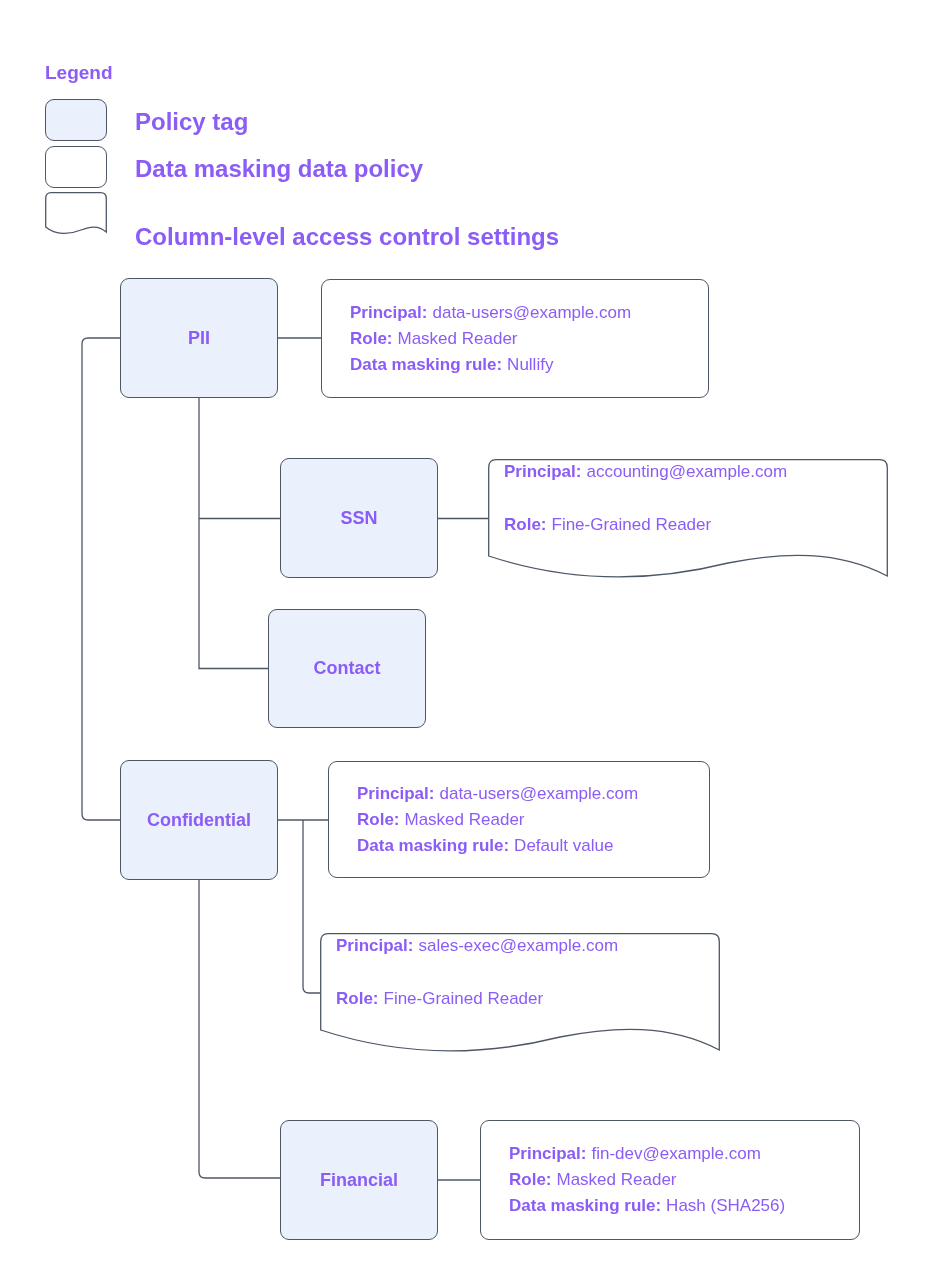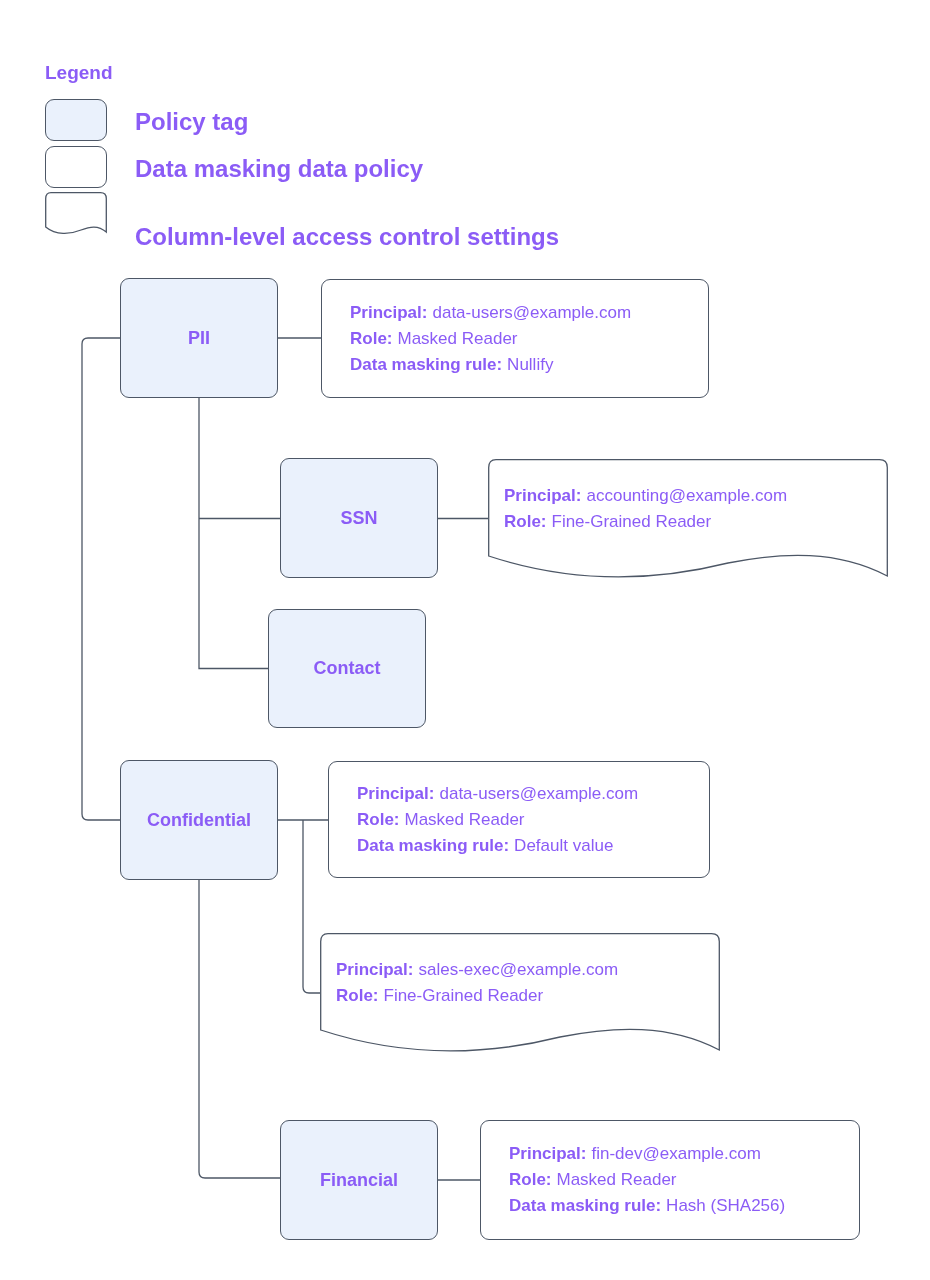--- a/index.html
+++ b/index.html
@@ -43,21 +43,21 @@
   #callout-confidential{left:328px;top:761px;width:382px;height:117px;}
   #callout-financial{left:480px;top:1120px;width:380px;height:120px;}
   .line b{margin-right:5px;}
 
   
   .doc{position:absolute;z-index:2;}
   .doc > svg{position:absolute;left:0;top:0;}
   .doc-shape{fill:#ffffff;stroke:#4D5766;stroke-width:1.3;}
   .doc-text{
     position:absolute;left:16px;top:0;height:100px;display:flex;flex-direction:column;
-    justify-content:center;font-size:17px;line-height:26px;white-space:nowrap;
+    font-size:17px;line-height:26px;white-space:nowrap;gap:27px;
   }
   #doc-ssn{left:488px;top:459px;width:400px;height:124px;}
   #doc-sales{left:320px;top:933px;width:400px;height:124px;}
 </style>
 </head>
 <body>
 
 <div id="canvas">
 
   <svg id="connector-layer" width="930" height="1280" aria-hidden="true">

